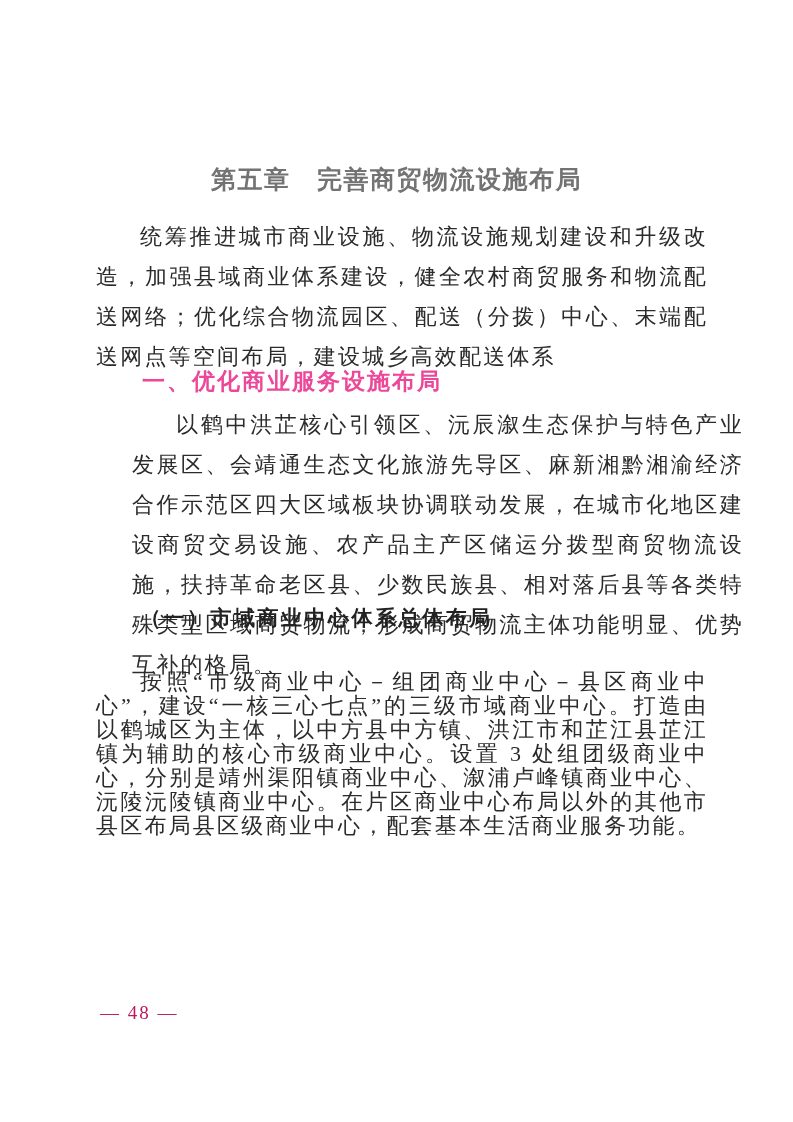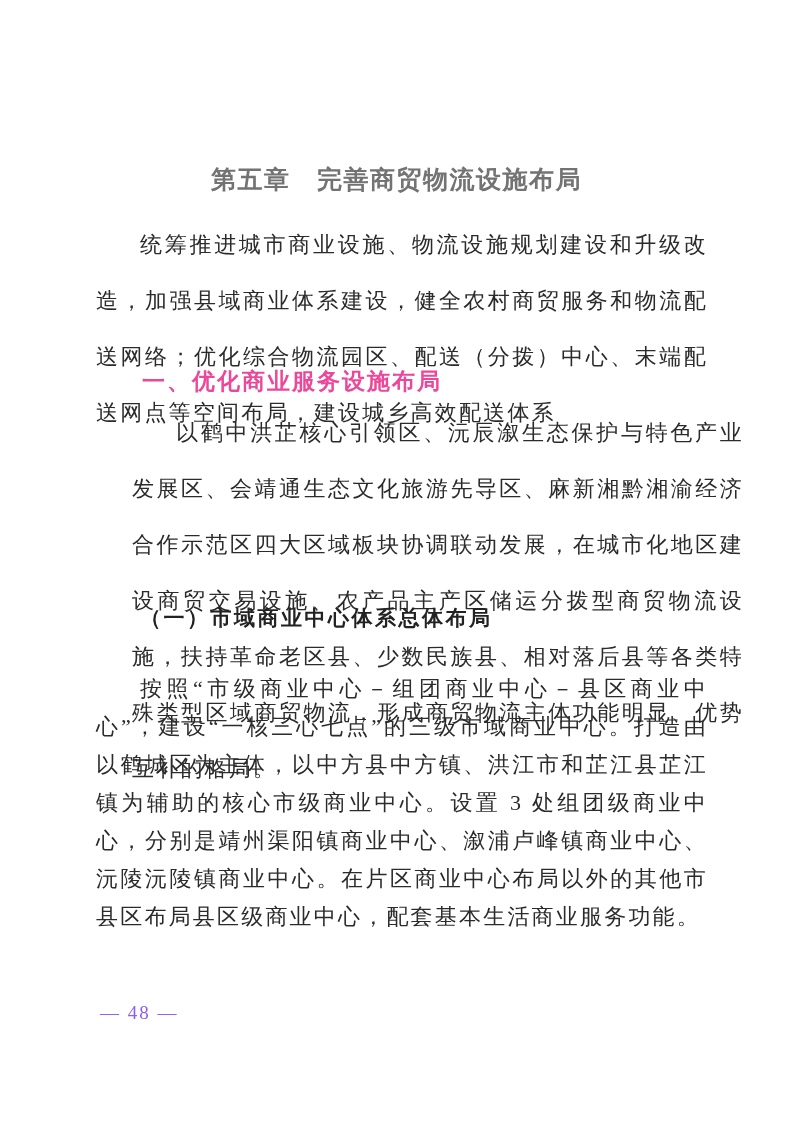--- a/index.html
+++ b/index.html
@@ -27,21 +27,21 @@
     color: #737373;
     letter-spacing: 1.5px;
   }
   .body-para {
     position: absolute;
     left: 96px;
     width: 612px;
     margin: 0;
     font-family: "Liberation Serif", serif;
     font-size: 22px;
-    line-height: 56px;
+    line-height: 40px;
     color: #2b2b2b;
     letter-spacing: 2.2px;
     text-align: justify;
     text-indent: 2em;
   }
   .para-intro { top: 217px; }
   .section-heading {
     position: absolute;
     top: 366px;
     left: 96px;
@@ -63,29 +63,29 @@
     margin: 0;
     font-family: "Liberation Serif", serif;
     font-weight: 700;
     font-size: 21px;
     color: #222222;
     letter-spacing: 2.5px;
     text-indent: 2.1em;
   }
   .para-subsection {
     top: 670px;
-    line-height: 38px;
+    line-height: 24px;
   }
   .page-footer {
     position: absolute;
     top: 1002px;
     left: 100px;
     font-family: "Liberation Serif", serif;
     font-size: 19px;
-    color: #8b5cf6;
+    color: #be185d;
     letter-spacing: 2px;
   }
 </style>
 </head>
 <body>
 
 <div class="page">
 
   <h1 class="chapter-title">第五章　完善商贸物流设施布局</h1>
 

